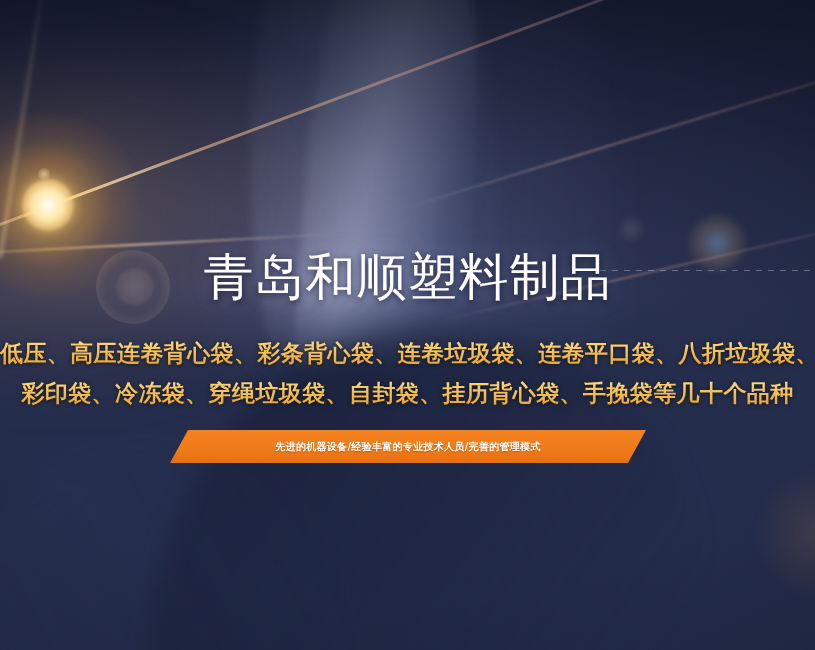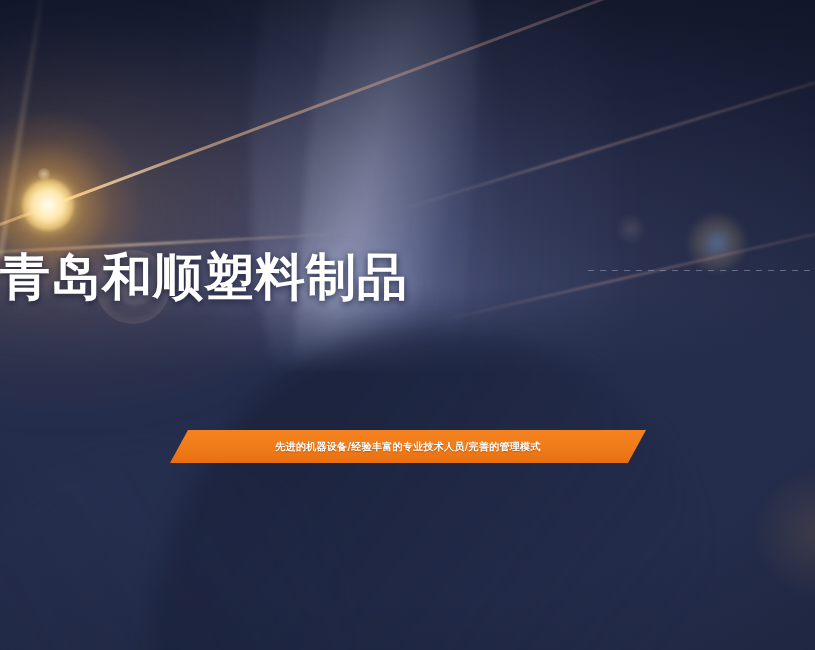--- a/index.html
+++ b/index.html
@@ -216,24 +216,25 @@
     height: 1px;
     background-image: linear-gradient(to right, rgba(196,204,232,0.40) 0 6px, rgba(0,0,0,0) 6px 12px);
     background-size: 12px 1px;
     background-repeat: repeat-x;
   }
 
   .title {
     position: absolute;
     left: 0; right: 0;
     top: 248px;
+    text-align: center;
     color: #ffffff;
     font-size: 50px;
     line-height: 58px;
-    font-weight: 700;
+    font-weight: 400;
     letter-spacing: 1px;
     text-shadow: 0 2px 7px rgba(10,14,34,0.75), 0 0 22px rgba(150,170,230,0.28);
   }
 
   .subtitle-block {
     position: absolute;
     left: 0; right: 0;
     top: 333px;
     text-align: center;
   }
@@ -306,19 +307,23 @@
   <div class="orb orb-5"></div>
 
   <div class="bg-vignette"></div>
 
   <div class="content">
 
     <div class="dashed-rule"></div>
 
     <div class="title">青岛和顺塑料制品</div>
 
+    <div class="subtitle-block">
+      <span class="subtitle-line">低压、高压连卷背心袋、彩条背心袋、连卷垃圾袋、连卷平口袋、八折垃圾袋、</span>
+      <span class="subtitle-line">彩印袋、冷冻袋、穿绳垃圾袋、自封袋、挂历背心袋、手挽袋等几十个品种</span>
+    </div>
 
     <div class="ribbon">
       <div class="ribbon-label">先进的机器设备/经验丰富的专业技术人员/完善的管理模式</div>
     </div>
 
   </div>
 </div>
 
 </body></html>

